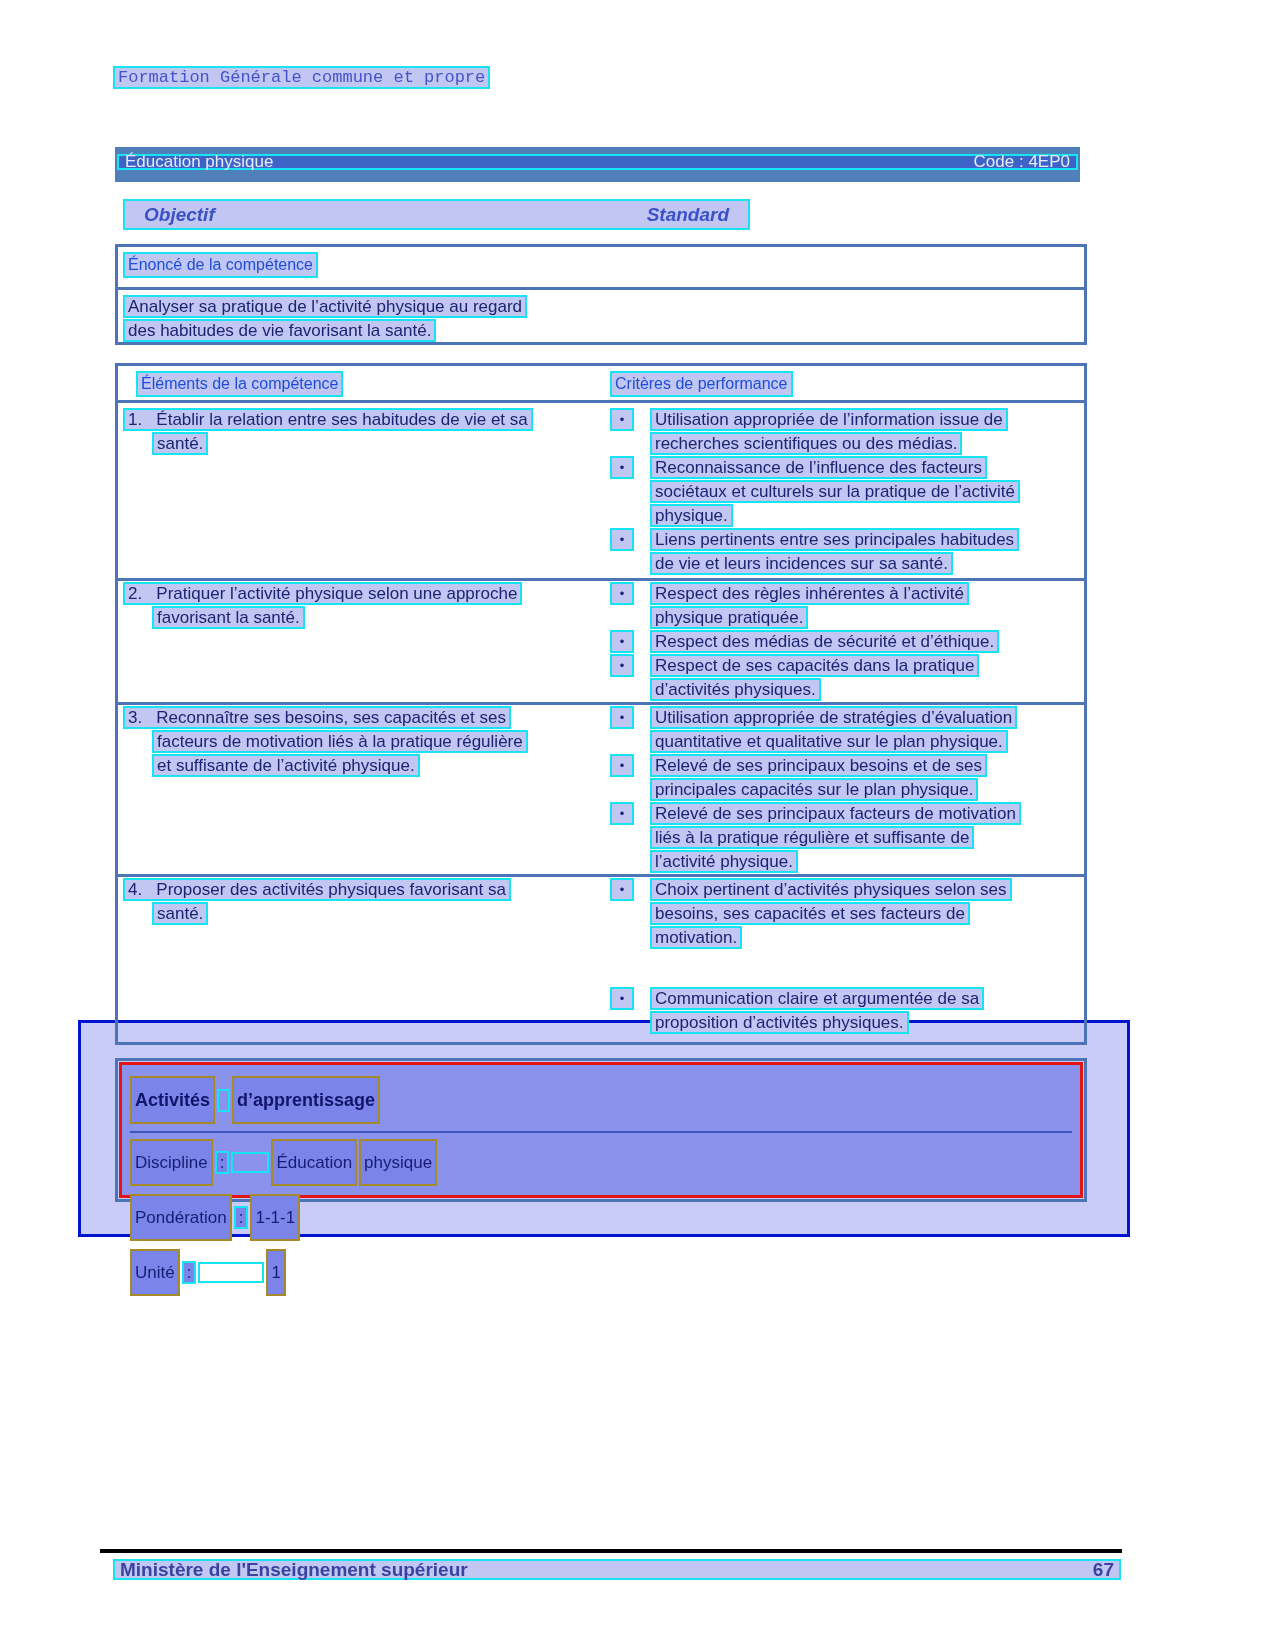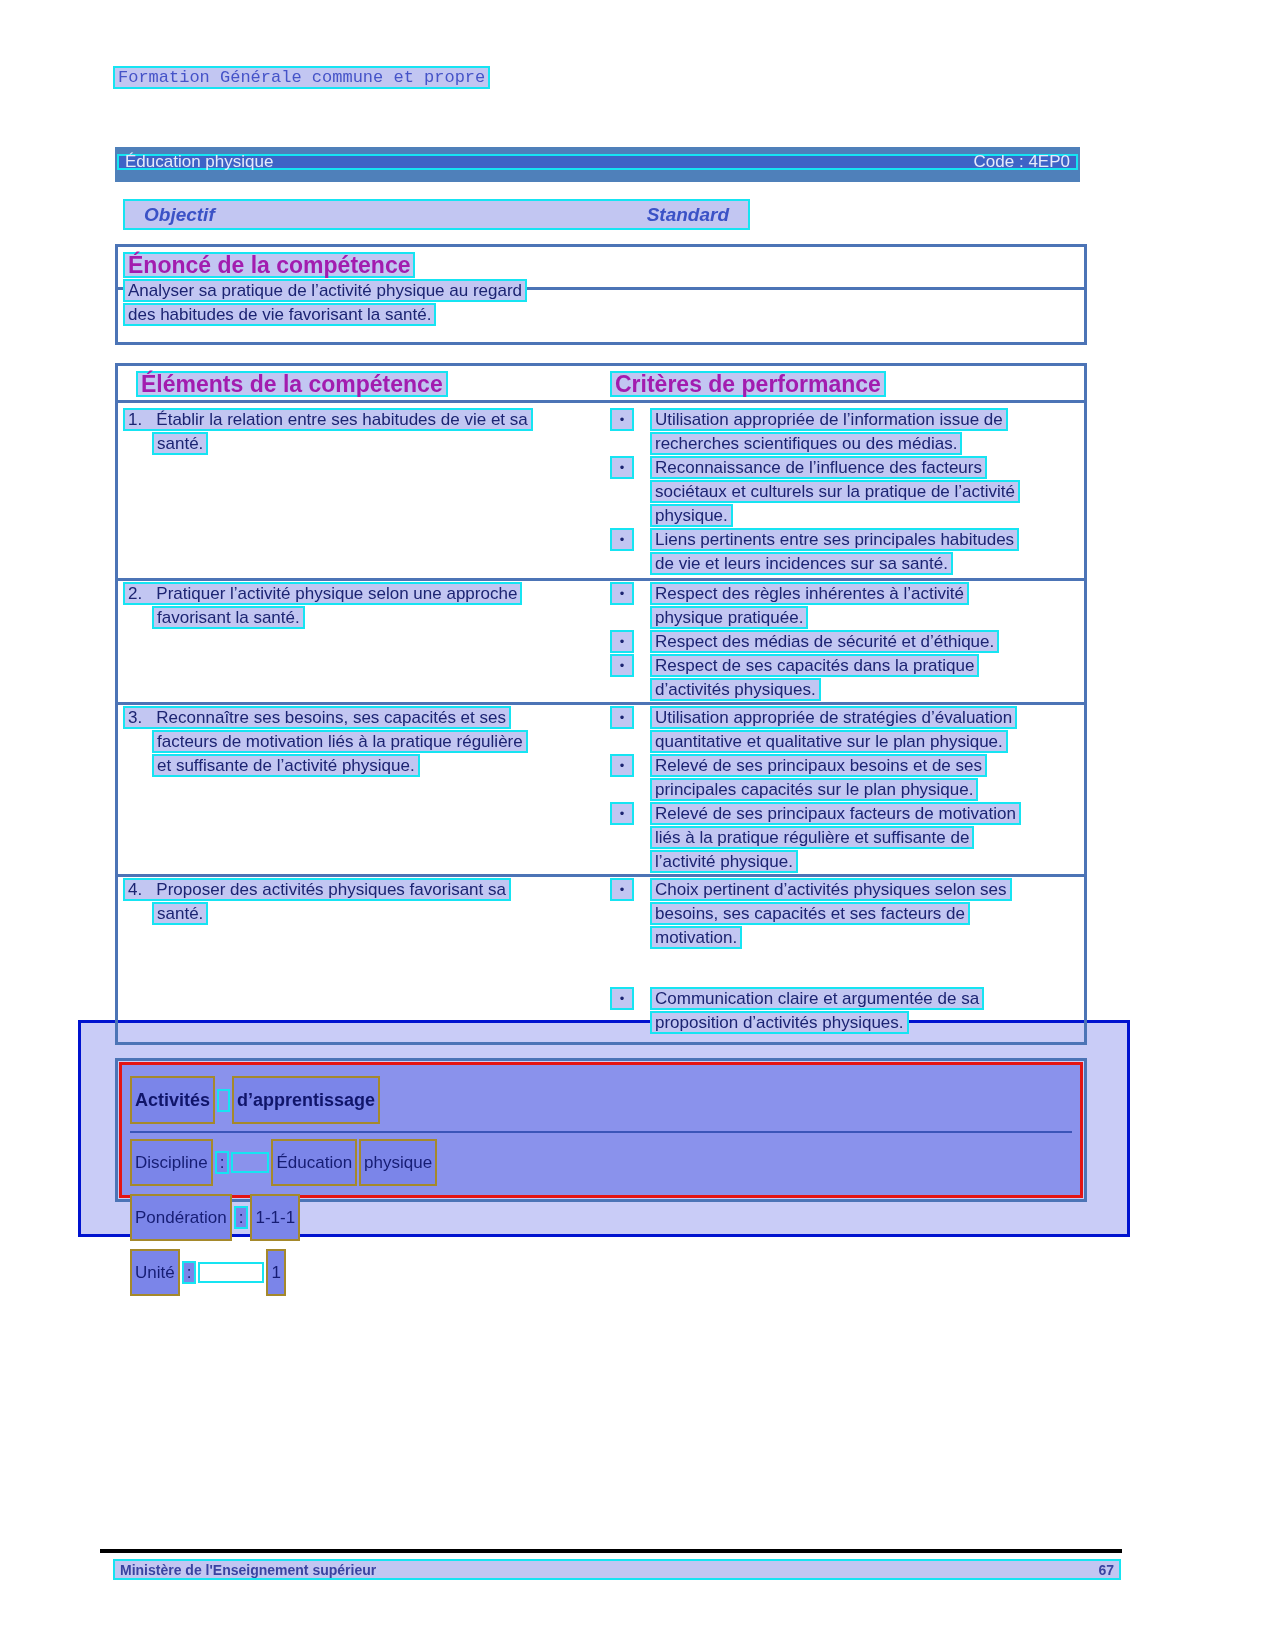--- a/index.html
+++ b/index.html
@@ -2,21 +2,21 @@
 <html><head>
 <meta charset="utf-8">
 <style>
   html,body{margin:0;padding:0;background:#fff;}
   #page{position:relative;width:1275px;height:1651px;background:#ffffff;
         font-family:"Liberation Sans",sans-serif;color:#1c2472;overflow:hidden;}
 
   
   .hl{display:block;width:max-content;max-width:100%;background:#c2c6f2;border:2px solid #16e4f2;
       padding:0 3px;margin-bottom:1px;font-size:17px;line-height:19px;color:#1c2472;white-space:nowrap;}
-  .hl.bold{font-weight:bold;font-size:23px;line-height:22px;color:#a21caf;}
+  .hl.bold{font-weight:normal;font-size:16px;line-height:22px;color:#1d4ed8;}
   .hl.indent{margin-left:29px;}
 
   
   .doc-header{position:absolute;left:113px;top:66px;font-family:Liberation Mono, monospace;}
   .doc-header .hl{font-size:17px;color:#4553c8;}
 
   
   .title-bar{position:absolute;left:115px;top:147px;width:965px;height:35px;background:#4f80ba;}
   .title-bar-inner{position:absolute;left:2px;right:2px;top:7px;height:16px;background:#3e63c6;
       border:2px solid #16e4f2;display:flex;justify-content:space-between;align-items:center;
@@ -62,21 +62,21 @@
   .gapbox{display:inline-block;height:17px;border:2px solid #16e4f2;vertical-align:middle;margin-right:2px;}
   #activites-divider{height:2px;background:#3b55b8;margin:7px 0 6px 0;}
   .arow{margin-bottom:8px;}
   .arow[data-idx="0"] .gapbox{width:34px;}
   .arow[data-idx="2"] .gapbox{width:62px;}
 
   
   #footer-rule{position:absolute;left:100px;top:1549px;width:1022px;height:4px;background:#000;}
   #footer-bar{position:absolute;left:113px;top:1559px;width:1008px;height:21px;background:#c2c6f2;
       border:2px solid #16e4f2;box-sizing:border-box;display:flex;justify-content:space-between;
-      align-items:center;padding:0 5px;font-size:14px;font-weight:bold;color:#3a43a0;}
+      align-items:center;padding:0 5px;font-size:19px;font-weight:bold;color:#3a43a0;}
 </style>
 </head>
 <body>
 
 <div id="page">
 
   <div id="outer-box"></div>
 
   <div class="doc-header">
     <span class="hl">Formation Générale commune et propre</span>
@@ -92,21 +92,21 @@
   <div class="section-bar">
     <span>Objectif</span>
     <span>Standard</span>
   </div>
 
   <div id="enonce-box" class="frame">
     <div class="pad" style="top:5px;">
       <span class="hl bold">Énoncé de la compétence</span>
     </div>
     <div class="hdiv" style="top:40px;"></div>
-    <div class="pad" style="top:32px;text-align:right;">
+    <div class="pad" style="top:48px;text-align:right;">
       <span class="hl">Analyser sa pratique de l’activité physique au regard</span>
       <span class="hl">des habitudes de vie favorisant la santé.</span>
     </div>
   </div>
 
   <div id="table-box" class="frame">
     <div class="pad" style="top:5px;padding-left:13px;">
       <span class="hl bold">Éléments de la compétence</span>
     </div>
     <div style="position:absolute;left:492px;top:5px;">

